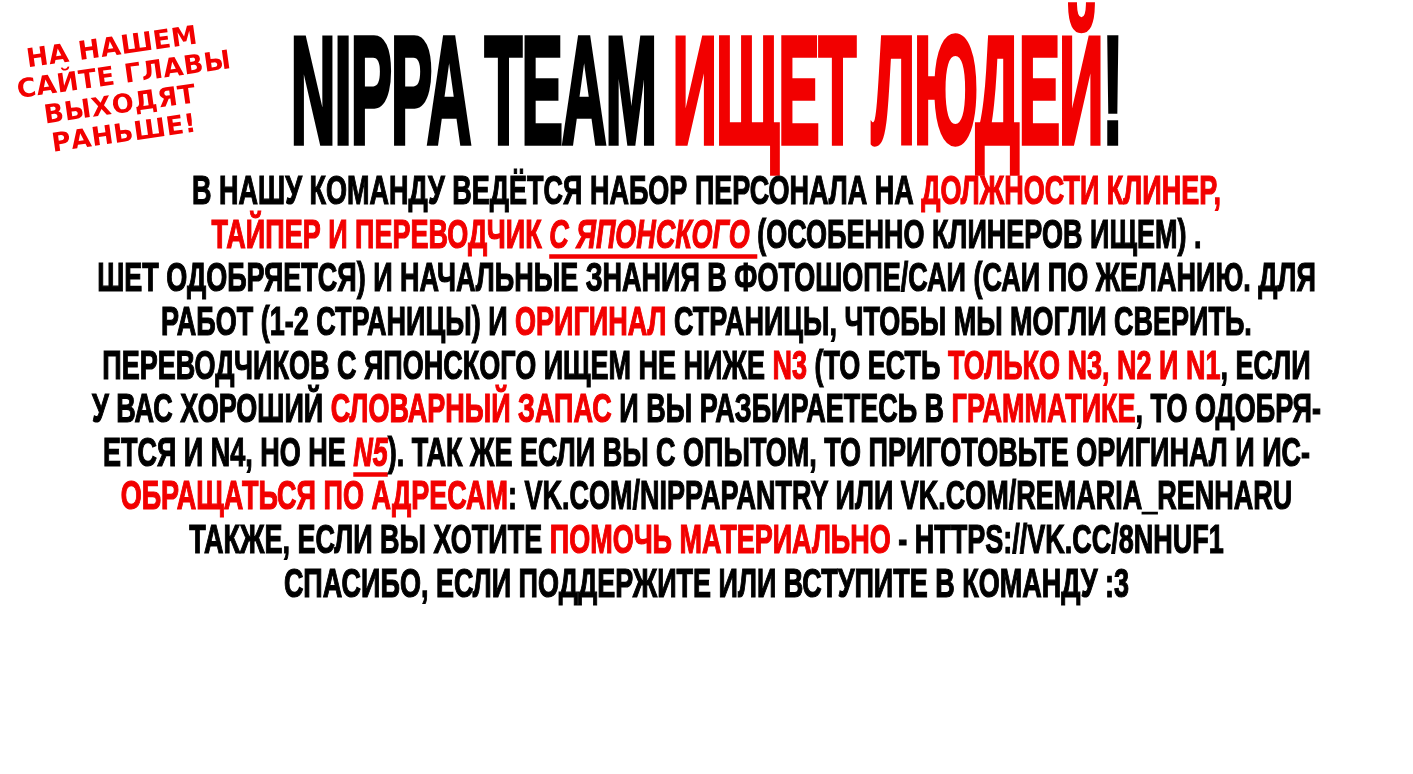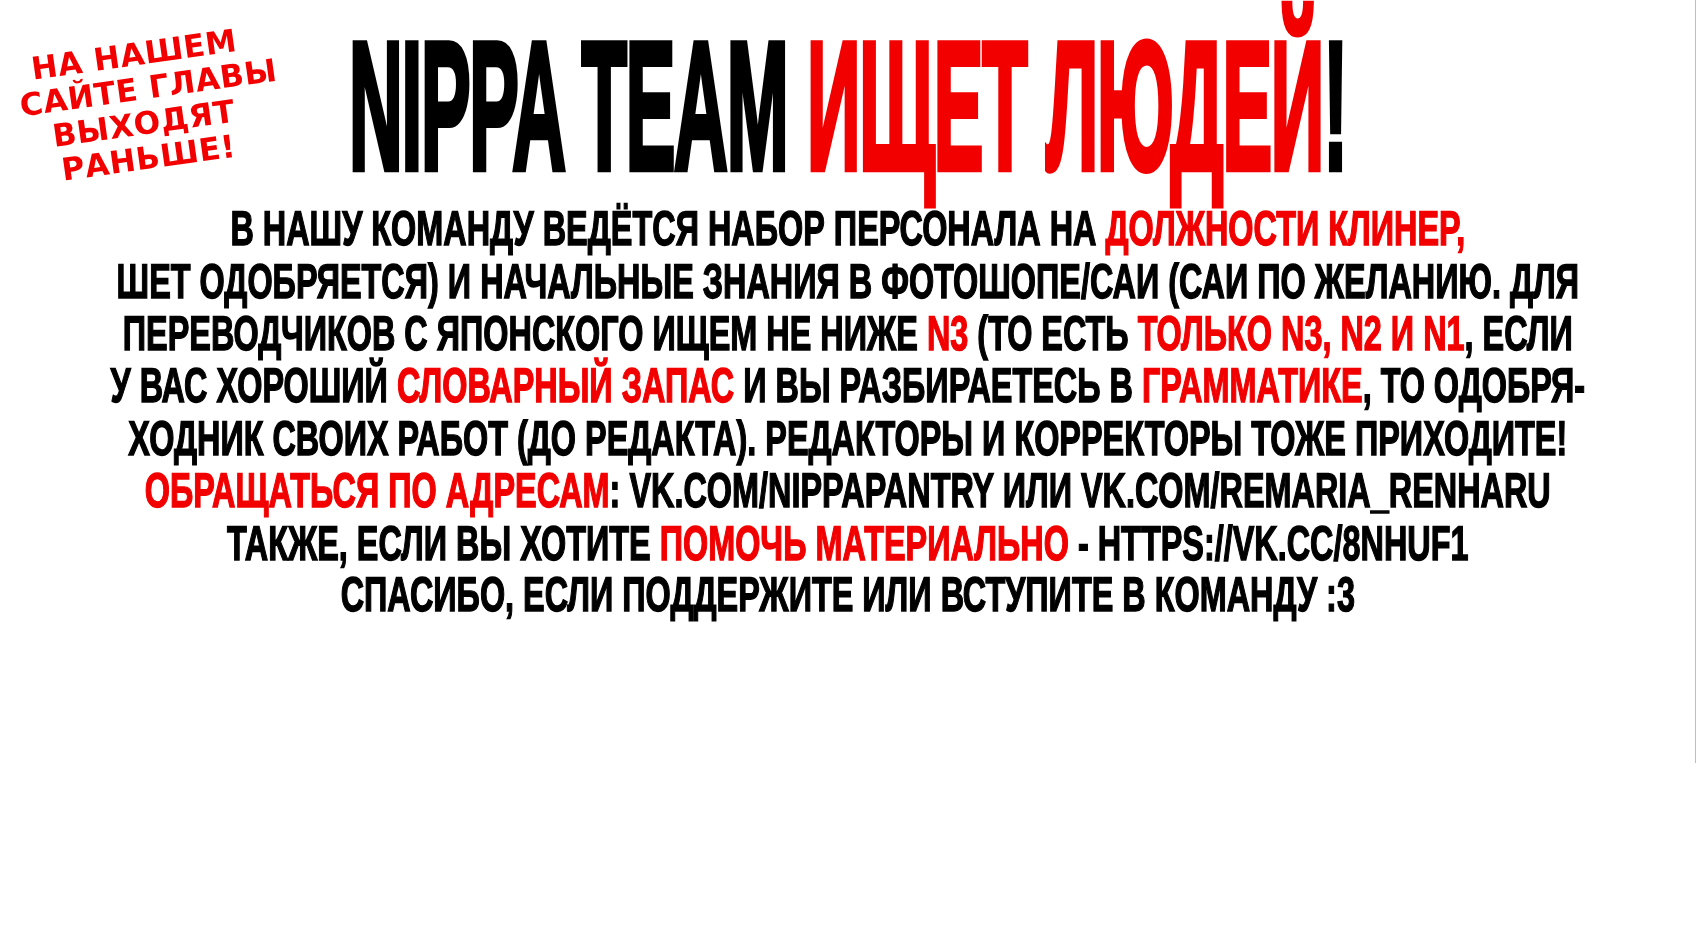--- a/index.html
+++ b/index.html
@@ -52,30 +52,36 @@
       <div class="sticker-line">РАНЬШЕ!</div>
     </div>
   <div class="title-row">
     <span class="title-stretch" id="title"><span class="seg">NIPPA TEAM </span><span class="seg red">ИЩЕТ ЛЮДЕЙ</span><span class="seg">!</span></span>
   </div>
   <div class="body" id="body">
       <div class="line">
         <span class="body-stretch"><span class="seg">В НАШУ КОМАНДУ ВЕДЁТСЯ НАБОР ПЕРСОНАЛА НА </span><span class="seg red">ДОЛЖНОСТИ КЛИНЕР,</span></span>
       </div>
       <div class="line">
+        <span class="body-stretch"><span class="seg red">ТАЙПЕР И ПЕРЕВОДЧИК </span><span class="seg red it ul">С ЯПОНСКОГО </span><span class="seg">(ОСОБЕННО КЛИНЕРОВ ИЩЕМ) .</span></span>
+      </div>
+      <div class="line">
         <span class="body-stretch"><span class="seg">ШЕТ ОДОБРЯЕТСЯ) И НАЧАЛЬНЫЕ ЗНАНИЯ В ФОТОШОПЕ/САИ (САИ ПО ЖЕЛАНИЮ. ДЛЯ</span></span>
+      </div>
+      <div class="line">
+        <span class="body-stretch"><span class="seg">РАБОТ (1-2 СТРАНИЦЫ) И </span><span class="seg red">ОРИГИНАЛ </span><span class="seg">СТРАНИЦЫ, ЧТОБЫ МЫ МОГЛИ СВЕРИТЬ.</span></span>
       </div>
       <div class="line">
         <span class="body-stretch"><span class="seg">ПЕРЕВОДЧИКОВ С ЯПОНСКОГО ИЩЕМ НЕ НИЖЕ </span><span class="seg red">N3 </span><span class="seg">(ТО ЕСТЬ </span><span class="seg red">ТОЛЬКО N3, N2 И N1</span><span class="seg">, ЕСЛИ</span></span>
       </div>
       <div class="line">
         <span class="body-stretch"><span class="seg">У ВАС ХОРОШИЙ </span><span class="seg red">СЛОВАРНЫЙ ЗАПАС </span><span class="seg">И ВЫ РАЗБИРАЕТЕСЬ В </span><span class="seg red">ГРАММАТИКЕ</span><span class="seg">, ТО ОДОБРЯ-</span></span>
       </div>
       <div class="line">
-        <span class="body-stretch"><span class="seg">ХОДНИК СВОИХ РАБОТ (ДО РЕДАКТА). РЕДАКТОРЫ И КОРРЕКТОРЫ ТОЖЕ ПРИХОДИТЕ!</span></span>
+        <span class="body-stretch"><span class="seg">ЕТСЯ И N4, НО НЕ </span><span class="seg red it ul">N5</span><span class="seg">). ТАК ЖЕ ЕСЛИ ВЫ С ОПЫТОМ, ТО ПРИГОТОВЬТЕ ОРИГИНАЛ И ИС-</span></span>
       </div>
       <div class="line">
         <span class="body-stretch"><span class="seg red">ОБРАЩАТЬСЯ ПО АДРЕСАМ</span><span class="seg">: VK.COM/NIPPAPANTRY ИЛИ VK.COM/REMARIA_RENHARU</span></span>
       </div>
       <div class="line">
         <span class="body-stretch"><span class="seg">ТАКЖЕ, ЕСЛИ ВЫ ХОТИТЕ </span><span class="seg red">ПОМОЧЬ МАТЕРИАЛЬНО </span><span class="seg">- HTTPS://VK.CC/8NHUF1</span></span>
       </div>
       <div class="line">
         <span class="body-stretch"><span class="seg">СПАСИБО, ЕСЛИ ПОДДЕРЖИТЕ ИЛИ ВСТУПИТЕ В КОМАНДУ :3</span></span>
       </div>

